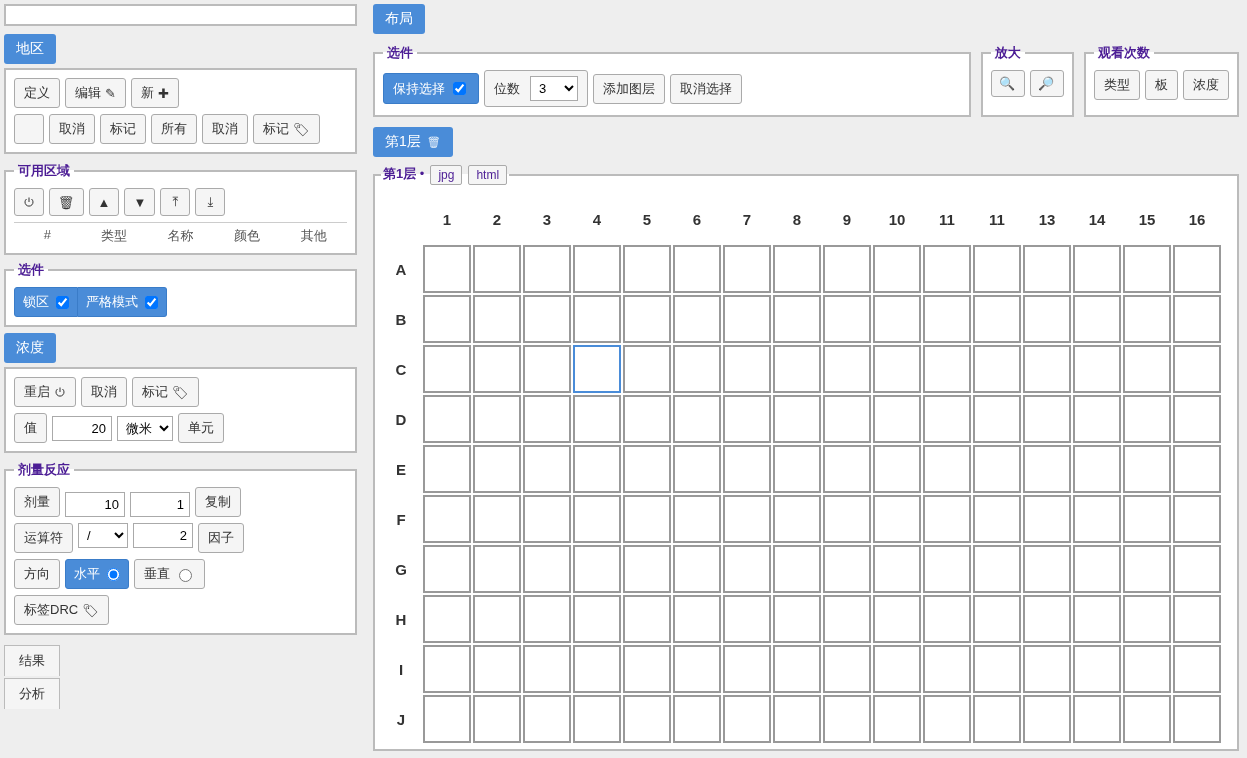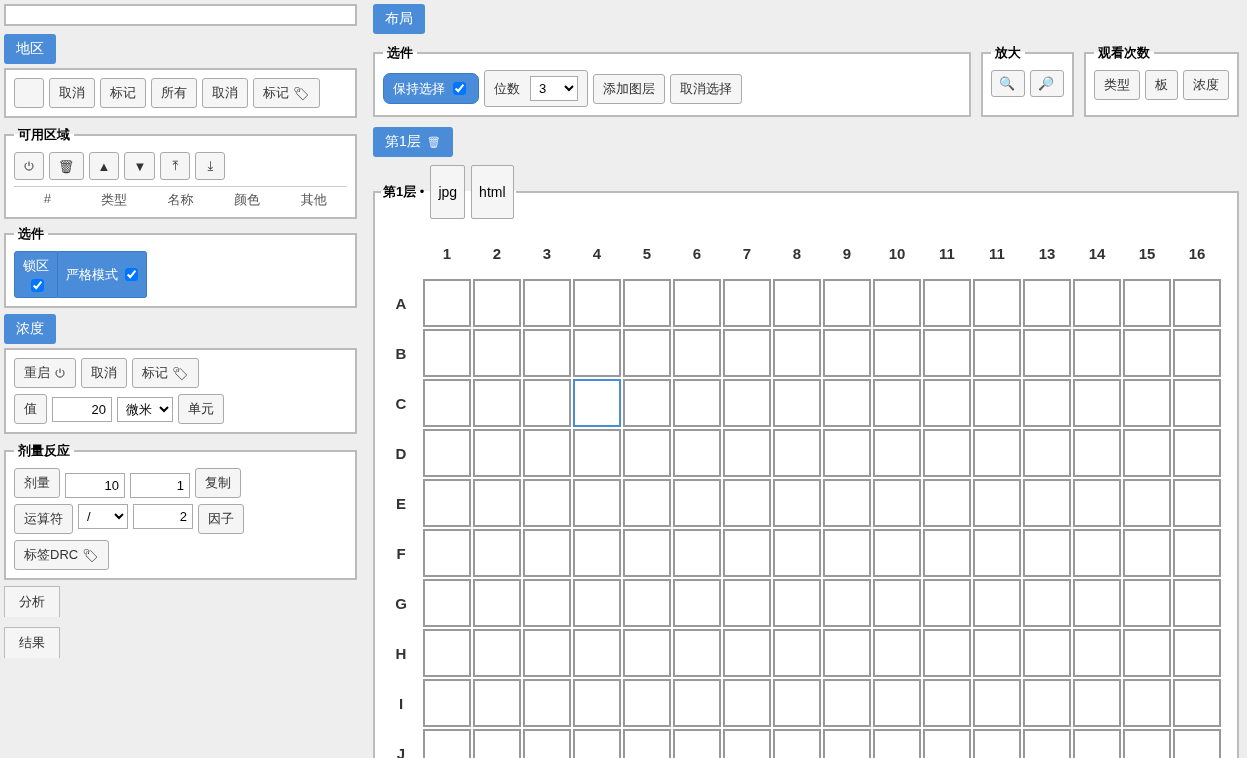--- a/index.html
+++ b/index.html
@@ -9,54 +9,54 @@
 .sidebar::-webkit-scrollbar { width: 12px; }
 .sidebar::-webkit-scrollbar-track { background: #ddd; }
 .sidebar::-webkit-scrollbar-thumb { background: #aaa; border-radius: 2px; }
 .main { flex: 1; background: #eee; padding: 4px 8px; overflow: hidden; }
 
 .section-tab { display: inline-block; background: #4a8cd8; color: #fff; padding: 6px 12px; border-radius: 3px; font-size: 14px; margin-bottom: 4px; }
 
 .panel { border: 2px solid #bbb; background: #fff; padding: 8px; margin-bottom: 8px; }
 
 fieldset { border: 2px solid #bbb; background: #fff; margin: 0 0 6px 0; padding: 8px; }
-fieldset legend { padding: 0 4px; font-size: 13px; font-weight: bold; color: #000000; }
+fieldset legend { padding: 0 4px; font-size: 13px; font-weight: bold; color: #4c1d95; }
 
 .btn { display: inline-flex; align-items: center; gap: 4px; background: #f5f5f5; border: 1px solid #aaa; border-radius: 3px; padding: 5px 9px; font-size: 13px; cursor: pointer; color: #333; }
-.btn.primary { background: #4a8cd8; color: #fff; border-color: #3a7cc8; border-radius: 7px; }
+.btn.primary { background: #4a8cd8; color: #fff; border-color: #3a7cc8; }
 .btn.icon-only { padding: 5px 8px; min-width: 30px; justify-content: center; }
 .btn-row { display: flex; flex-wrap: wrap; gap: 5px; margin-bottom: 6px; }
 .btn-row:last-child { margin-bottom: 0; }
 
 .input-text { border: 1px solid #aaa; padding: 4px 5px; font-size: 13px; text-align: right; width: 60px; }
 select { border: 1px solid #aaa; padding: 3px 4px; font-size: 13px; background: #fff; }
 
 .table-header { display: flex; border-top: 1px solid #ccc; margin-top: 6px; padding-top: 4px; font-size: 13px; color: #555; }
 .table-header > div { flex: 1; text-align: center; }
 
 .toggle-group { display: inline-flex; }
 .toggle-btn { background: #4a8cd8; color: #fff; border: 1px solid #3a7cc8; padding: 5px 8px; font-size: 13px; display: inline-flex; align-items: center; gap: 4px; }
 .toggle-btn input[type=checkbox], .toggle-btn input[type=radio] { margin: 0 0 0 3px; }
-.toggle-btn:first-child { border-radius: 3px 0 0 3px; flex-direction: column; }
+.toggle-btn:first-child { border-radius: 3px 0 0 3px; }
 .toggle-btn:last-child { border-radius: 0 3px 3px 0; border-left: none; }
 
 .tab-row { display: flex; gap: 4px; margin-top: 10px; }
 .tab-btn { background: #f5f5f5; border: 1px solid #bbb; border-bottom: none; padding: 6px 14px; font-size: 13px; cursor: pointer; }
 
 
 .layout-options { display: flex; gap: 10px; margin-top: 6px; margin-bottom: 10px; }
 .layout-options fieldset { flex-shrink: 0; margin: 0; }
 fieldset.options { flex: 1; }
 
 .layer-tab { display: inline-flex; align-items: center; gap: 6px; background: #4a8cd8; color: #fff; padding: 6px 12px; border-radius: 3px; font-size: 14px; }
 .trash-icon { font-size: 11px; opacity: 0.9; }
 
 .grid-fieldset { border: 2px solid #bbb; background: #fff; padding: 10px 6px 6px 6px; margin-top: 8px; }
-.grid-fieldset legend { padding: 0 2px; display: flex; align-items: center; gap: 6px; font-weight: normal; }
-.grid-fieldset legend .fmt-btn { border: 1px solid #aaa; background: #f5f5f5; padding: 18px 7px; font-size: 14px; border-radius: 2px; cursor: pointer; }
+.grid-fieldset legend { padding: 0 2px; display: flex; gap: 6px; font-weight: normal; }
+.grid-fieldset legend .fmt-btn { border: 1px solid #aaa; background: #f5f5f5; padding: 2px 7px; font-size: 12px; border-radius: 2px; cursor: pointer; }
 
 .plate-grid { display: grid; grid-template-columns: 40px repeat(16, 48px); grid-auto-rows: 48px; gap: 2px; }
 .plate-grid .col-head, .plate-grid .row-head { display: flex; align-items: center; justify-content: center; font-weight: bold; font-size: 15px; }
 .plate-grid .well { border: 2px solid #999; background: #fff; }
 .plate-grid .well.selected { border: 2px solid #4a8cd8; }
 .plate-grid .corner { }
 
 .icon-svg { width: 12px; height: 12px; }
 </style>
 </head>
@@ -64,20 +64,31 @@
 
 <div class="app">
 
   <div class="sidebar">
 
     <div class="panel" style="height:22px;padding:4px"></div>
 
     
     <div class="section-tab">地区</div>
     <div class="panel">
+      <div class="btn-row">
+        <button class="btn">定义</button>
+        <button class="btn">
+          <span>编辑</span>
+          <span>✎</span>
+        </button>
+        <button class="btn">
+          <span>新</span>
+          <span>✚</span>
+        </button>
+      </div>
       <div class="btn-row">
         <button class="btn icon-only">&nbsp;</button>
         <button class="btn">取消</button>
         <button class="btn">标记</button>
         <button class="btn">所有</button>
         <button class="btn">取消</button>
         <button class="btn">
           <span>标记</span>
           <span>🏷</span>
         </button>
@@ -169,33 +180,44 @@
         <span class="btn" style="cursor:default">复制</span>
       </div>
       <div class="btn-row" style="align-items:flex-start">
         <span class="btn" style="cursor:default">运算符</span>
         <select style="width:50px">
           <option>/</option>
         </select>
         <input class="input-text" value="2" style="">
         <span class="btn" style="cursor:default">因子</span>
       </div>
+      <div class="btn-row" style="align-items:center">
+        <span class="btn" style="cursor:default">方向</span>
+        <label class="toggle-btn" style="border-radius:3px">
+          <span>水平</span>
+          <input type="radio" name="dir" checked="" style="">
+        </label>
+        <span class="btn" style="cursor:default;display:inline-flex;gap:4px">
+          <span>垂直</span>
+          <input type="radio" name="dir" style="">
+        </span>
+      </div>
       <div class="btn-row">
         <button class="btn">
           <span>标签DRC</span>
           <span>🏷</span>
         </button>
       </div>
     </fieldset>
 
+    <div class="tab-row">
+      <div class="tab-btn">结果</div>
+    </div>
     <div class="tab-row" style="margin-top:2px">
       <div class="tab-btn">分析</div>
-    </div>
-    <div class="tab-row">
-      <div class="tab-btn">结果</div>
     </div>
   </div>
 
   <div class="main">
     <div class="section-tab">布局</div>
 
     <div class="layout-options">
       <fieldset class="options">
         <legend>选件</legend>
         <div class="btn-row" style="align-items:center">

